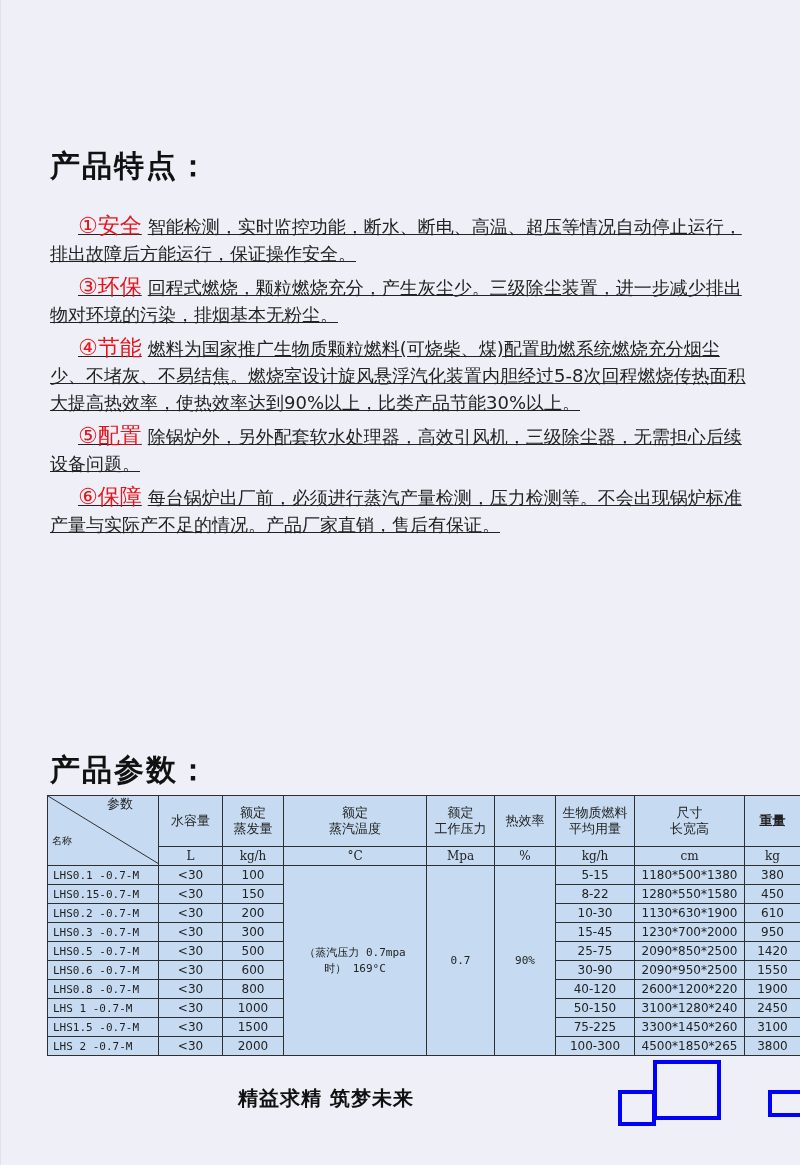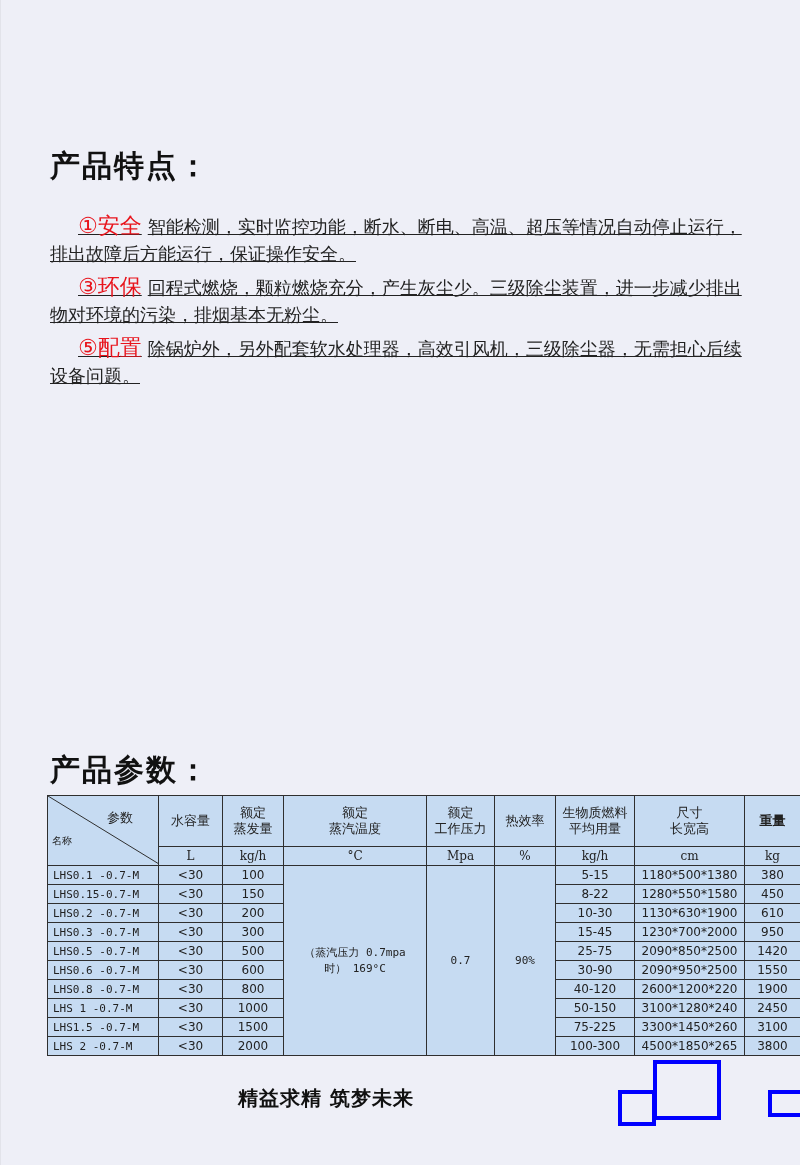--- a/index.html
+++ b/index.html
@@ -25,37 +25,39 @@
   }
   table.params td, table.params th {
     border: 1px solid #2f2f2f; padding: 0; text-align: center; font-weight: normal;
     height: 18px; line-height: 17px; overflow: hidden; white-space: nowrap;
   }
   table.params .hdr { height: 50px; line-height: 16px; font-size: 13px; white-space: normal; }
   table.params .unit { font-family: "DejaVu Serif", "Liberation Serif", serif; font-size: 12px; }
   table.params .name { text-align: left; padding-left: 5px; font-family: "DejaVu Sans Mono", "Liberation Mono", monospace; font-size: 11px; }
   .diag { position: relative; }
   .diag svg { position: absolute; left: 0; top: 0; }
-  .diag .dl1 { position: absolute; right: 25px; top: 13px; font-size: 13px; }
+  .diag .dl1 { position: absolute; right: 25px; top: 0; font-size: 13px; font-family: Liberation Mono, monospace; }
   .diag .dl2 { position: absolute; left: 4px; bottom: 16px; font-size: 10px; }
   .merged { white-space: normal !important; line-height: 16px !important; font-family: "DejaVu Sans Mono", "Liberation Mono", monospace; font-size: 11px; }
   .slogan { position: absolute; left: 238px; top: 1085px; font-size: 20px; font-weight: bold; color: #111; letter-spacing: 1px; text-align: right; }
   .box { position: absolute; border: 4px solid #0000ff; box-sizing: border-box; }
 </style>
 </head>
 <body>
 
 <div class="left-edge"></div>
 
 <div class="h-title" style="top:146px;text-align:right;">产品特点：</div>
 
 <div class="features">
   <div class="feat"><span class="tag">①安全</span><span>智能检测，实时监控功能，断水、断电、高温、超压等情况自动停止运行，排出故障后方能运行，保证操作安全。</span></div>
   <div class="feat"><span class="tag">③环保</span><span>回程式燃烧，颗粒燃烧充分，产生灰尘少。三级除尘装置，进一步减少排出物对环境的污染，排烟基本无粉尘。</span></div>
+  <div class="feat"><span class="tag">④节能</span><span>燃料为国家推广生物质颗粒燃料(可烧柴、煤)配置助燃系统燃烧充分烟尘少、不堵灰、不易结焦。燃烧室设计旋风悬浮汽化装置内胆经过5-8次回程燃烧传热面积大提高热效率，使热效率达到90%以上，比类产品节能30%以上。</span></div>
   <div class="feat"><span class="tag">⑤配置</span><span>除锅炉外，另外配套软水处理器，高效引风机，三级除尘器，无需担心后续设备问题。</span></div>
+  <div class="feat"><span class="tag">⑥保障</span><span>每台锅炉出厂前，必须进行蒸汽产量检测，压力检测等。不会出现锅炉标准产量与实际产不足的情况。产品厂家直销，售后有保证。</span></div>
 </div>
 
 <div class="h-title" style="top:750px;">产品参数：</div>
 
 <table class="params">
   <colgroup>
     <col style="width:111px">
       <col style="width:64px">
       <col style="width:61px">
       <col style="width:143px">

